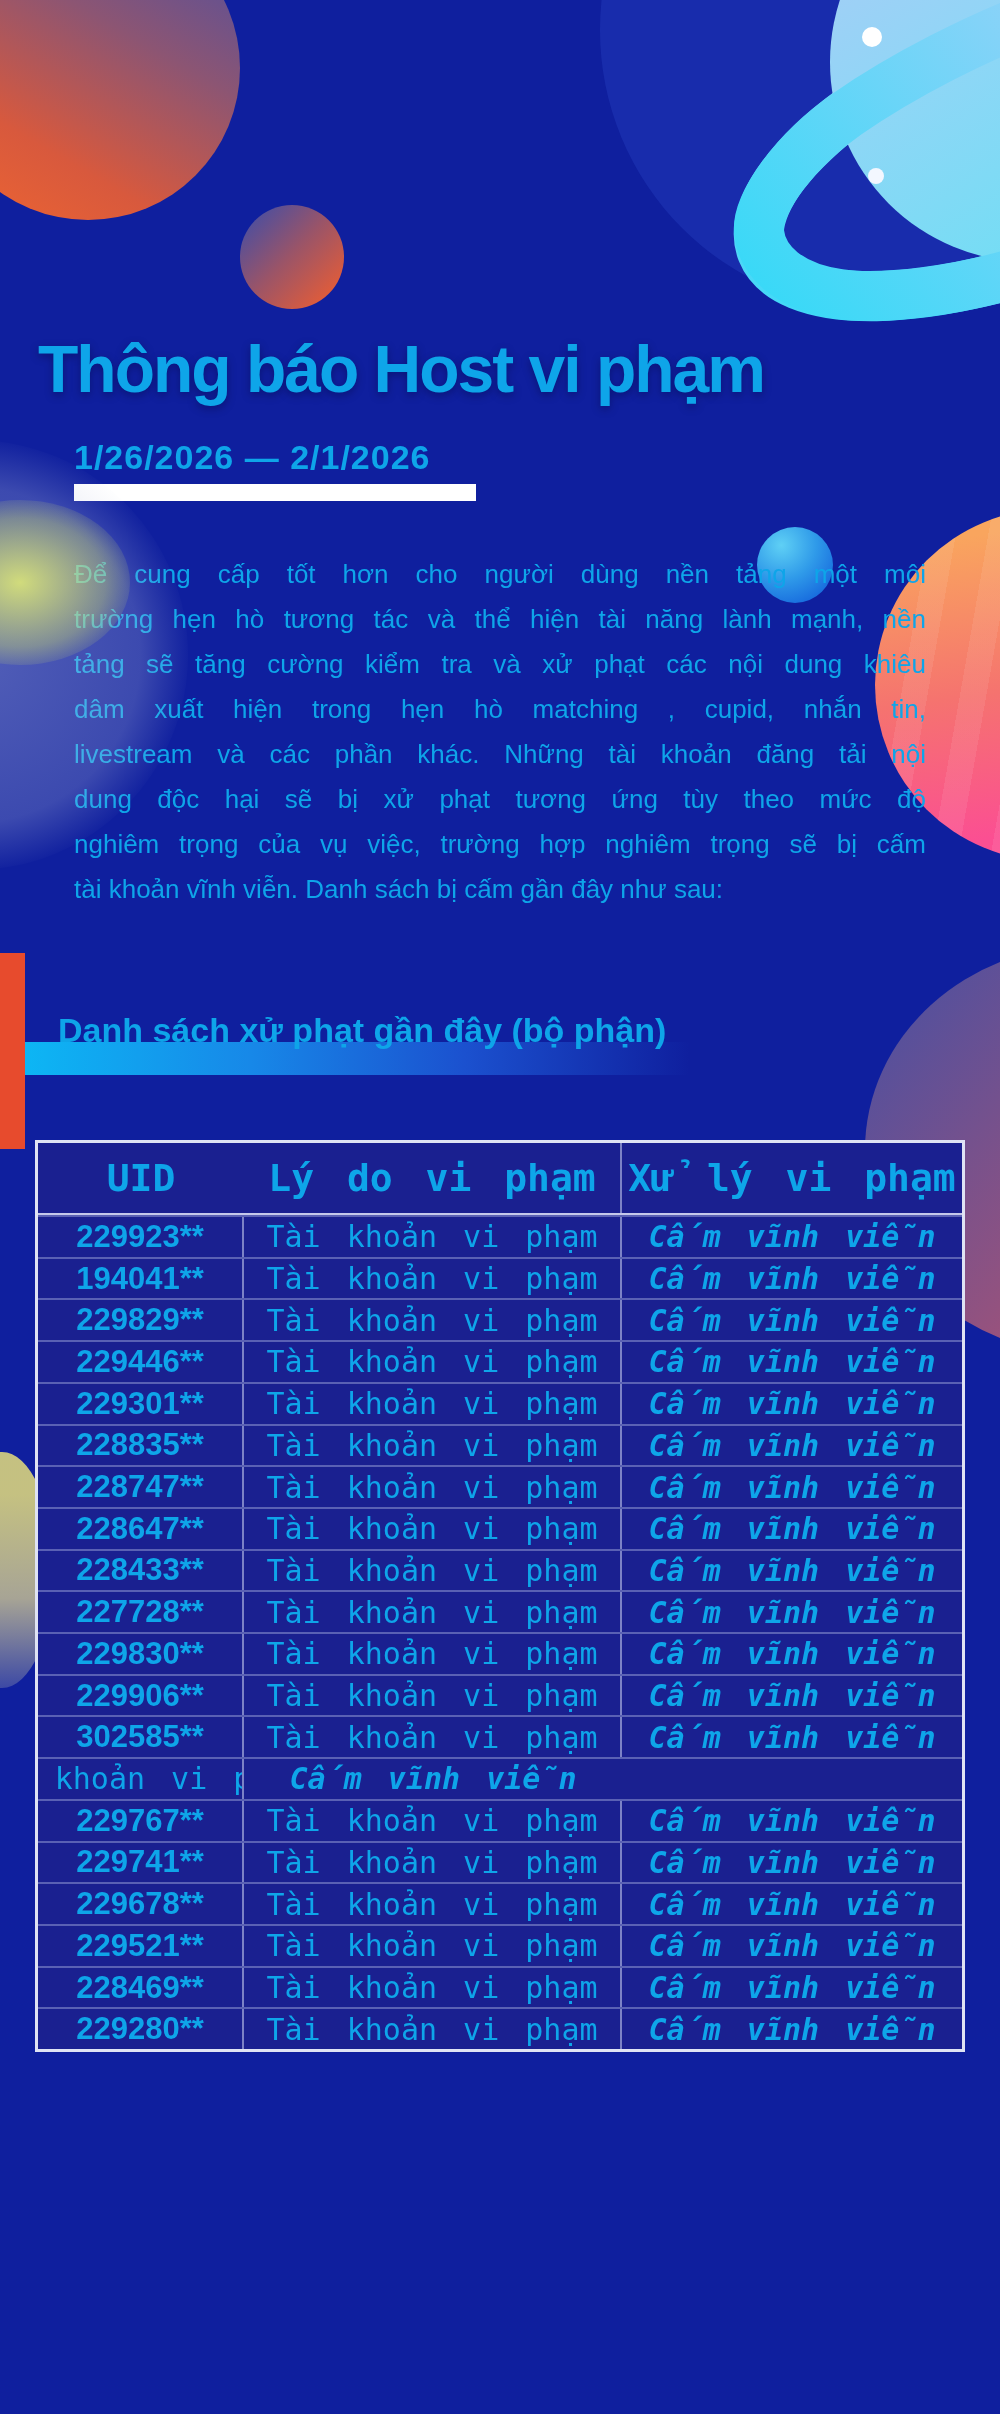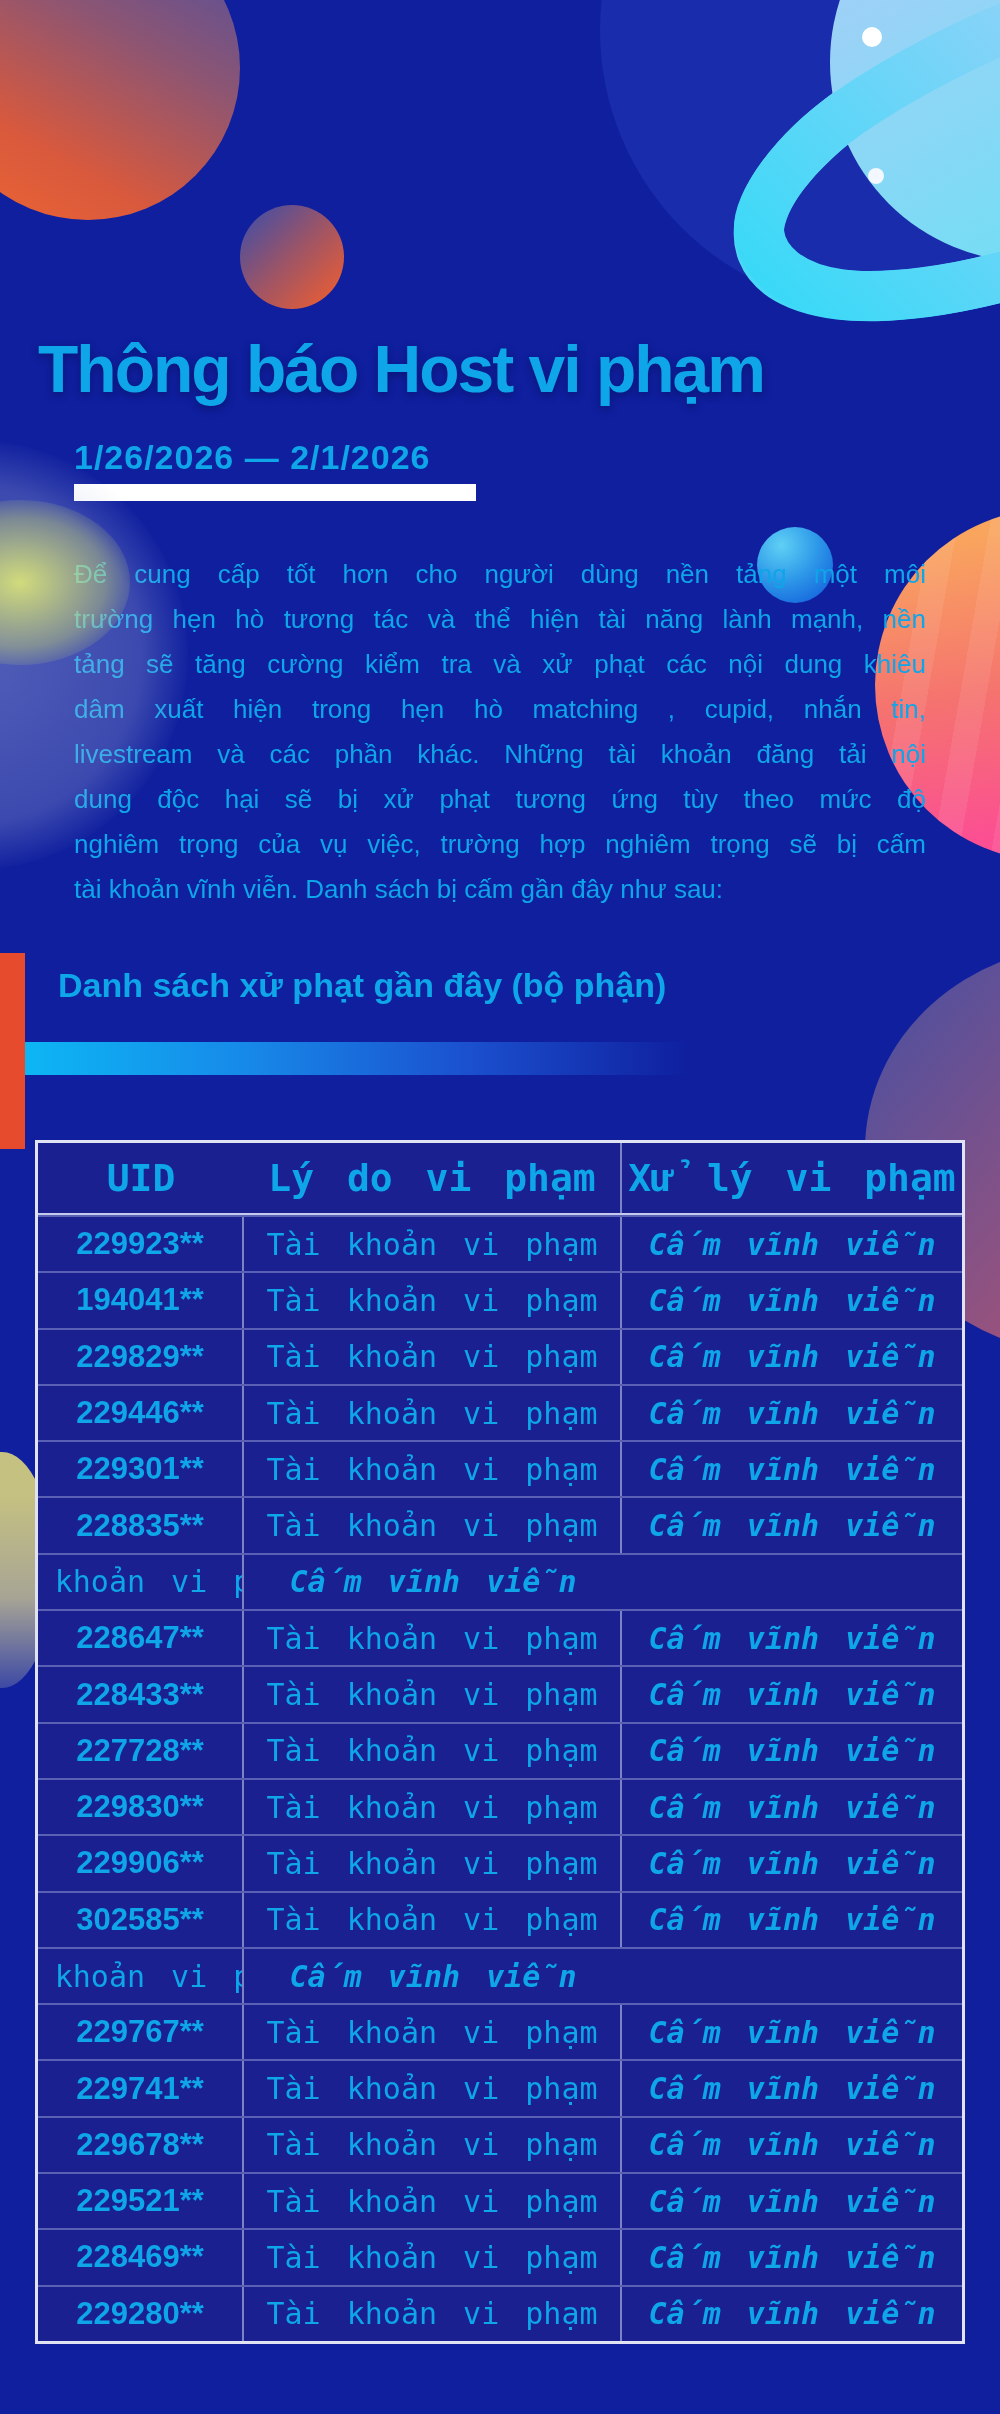--- a/index.html
+++ b/index.html
@@ -33,24 +33,24 @@
     background:linear-gradient(90deg,#0db6f4 0%,#1788e8 34%,#1b51cf 66%,rgba(15,31,158,0) 100%);}
 
   
   .title{left:38px;top:336px;width:920px;z-index:4;font-size:66px;line-height:1;font-weight:700;
     letter-spacing:-2px;text-shadow:0 3px 8px rgba(0,0,40,.35);white-space:nowrap;}
   .date{left:74px;top:438px;z-index:4;font-size:34px;font-weight:700;letter-spacing:1px;white-space:nowrap;}
   .underline-bar{left:74px;top:484px;width:402px;height:17px;background:#ffffff;z-index:4;}
   .intro{left:74px;top:552px;width:852px;z-index:4;font-size:26px;line-height:45px;}
   .intro-line{text-align:justify;text-align-last:justify;white-space:normal;}
   .intro-line:last-child{text-align-last:left;}
-  .section-heading{left:58px;top:966px;z-index:4;font-size:34px;font-weight:700;white-space:nowrap;}
+  .section-heading{left:58px;top:1011px;z-index:4;font-size:34px;font-weight:700;white-space:nowrap;}
 
   
-  .vtable{left:35px;top:1140px;width:930px;height:1204px;z-index:6;box-sizing:border-box;
+  .vtable{left:35px;top:1140px;width:930px;height:912px;z-index:6;box-sizing:border-box;
     background:#1a2090;border:3px solid #dfe3f4;display:flex;flex-direction:column;
     font-family:"DejaVu Sans Mono","DejaVu Sans",monospace;}
   .trow{display:grid;grid-template-columns:206px 378px 340px;flex:1 1 0;
     border-top:2px solid rgba(195,205,240,.38);}
   .trow.head{flex:0 0 70px;border-top:none;border-bottom:2px solid rgba(228,232,252,.85);}
   .cell{display:flex;align-items:center;justify-content:center;overflow:hidden;white-space:nowrap;}
   .c-uid{border-right:2px solid rgba(205,212,242,.55);
     font-family:"Liberation Sans",sans-serif;font-weight:700;font-size:31px;}
   .c-reason{border-right:2px solid rgba(205,212,242,.55);font-weight:400;font-size:30px;word-spacing:8px;}
   .c-action{font-weight:700;font-size:30px;word-spacing:8px;font-style:italic;}
@@ -139,20 +139,21 @@
         <div class="cell c-uid">229301**</div>
         <div class="cell c-reason">Tài khoản vi phạm</div>
         <div class="cell c-action">Cấm vĩnh viễn</div>
       </div>
       <div class="trow">
         <div class="cell c-uid">228835**</div>
         <div class="cell c-reason">Tài khoản vi phạm</div>
         <div class="cell c-action">Cấm vĩnh viễn</div>
       </div>
       <div class="trow">
+        <div class="cell c-uid">228747**</div>
         <div class="cell c-reason">Tài khoản vi phạm</div>
         <div class="cell c-action">Cấm vĩnh viễn</div>
       </div>
       <div class="trow">
         <div class="cell c-uid">228647**</div>
         <div class="cell c-reason">Tài khoản vi phạm</div>
         <div class="cell c-action">Cấm vĩnh viễn</div>
       </div>
       <div class="trow">
         <div class="cell c-uid">228433**</div>

